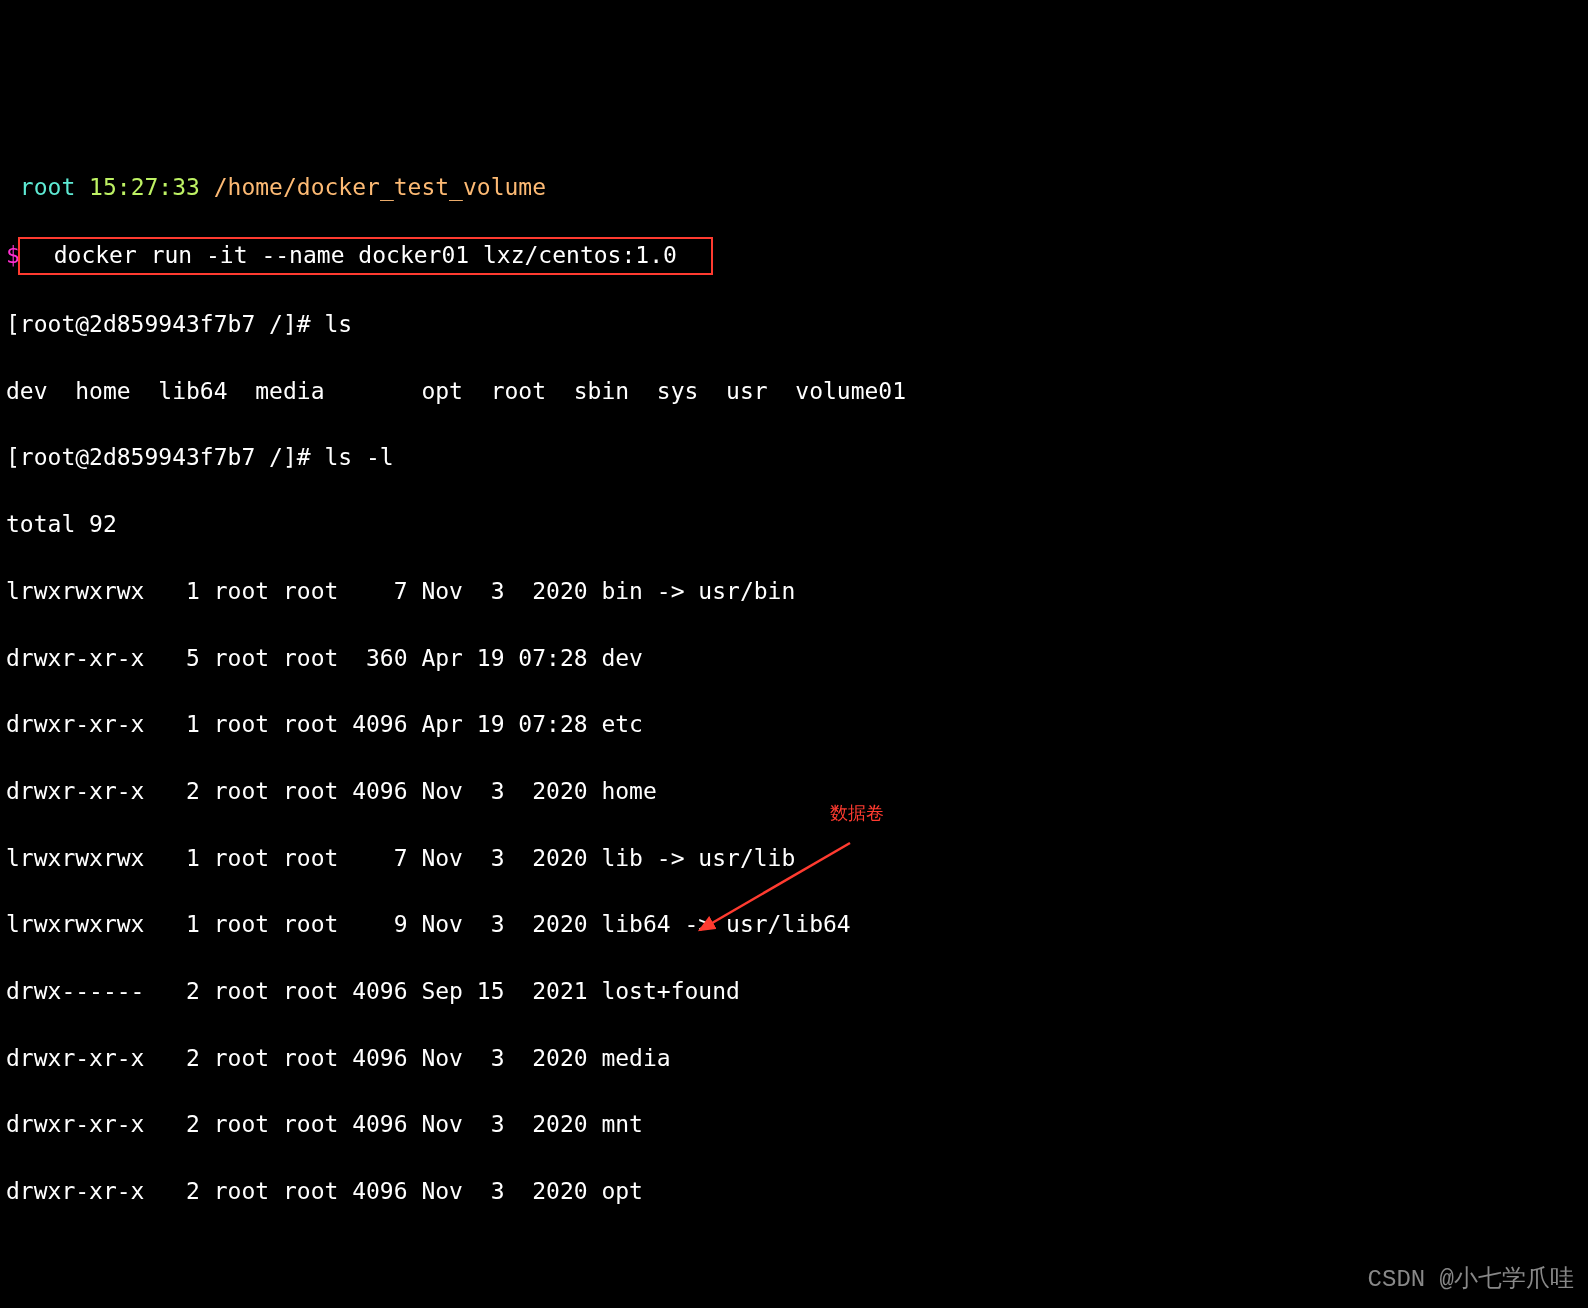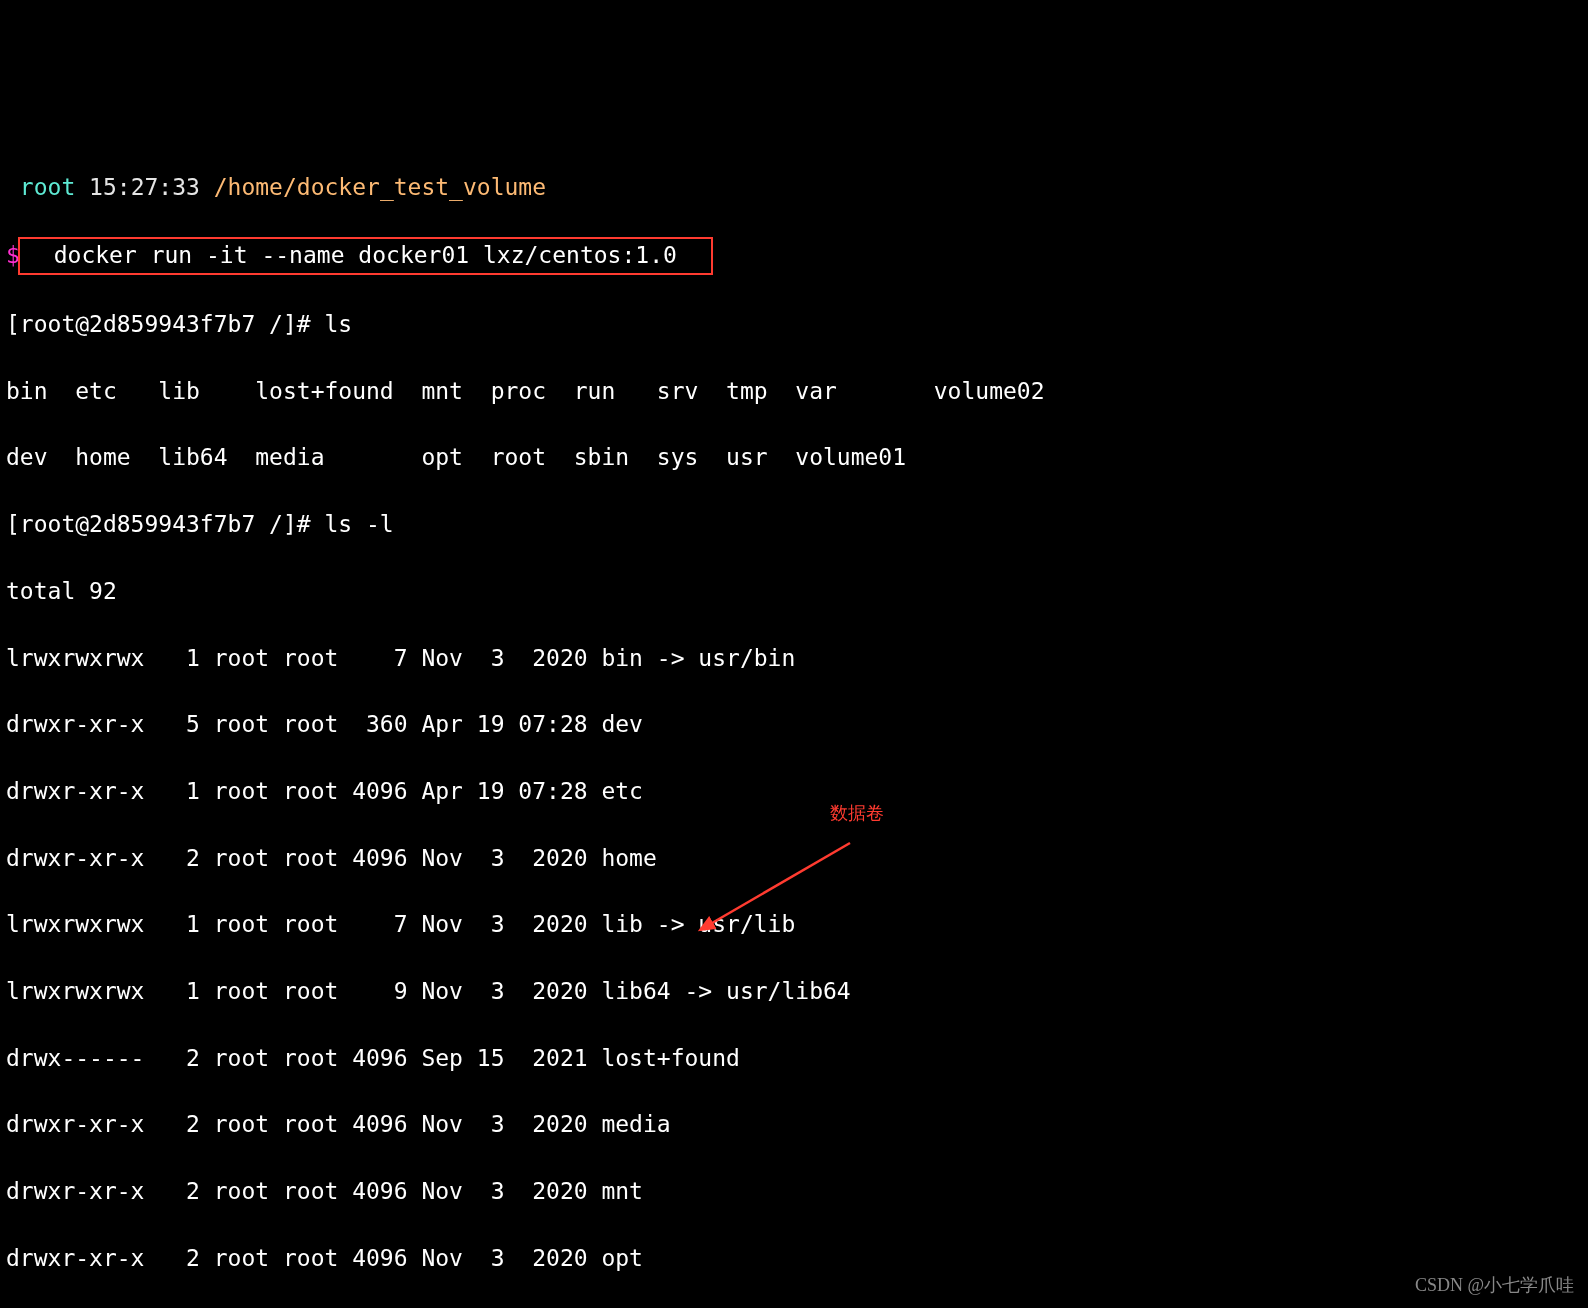--- a/index.html
+++ b/index.html
@@ -13,21 +13,21 @@
       font-family: 'Menlo', 'Monaco', 'Consolas', monospace;
       font-size: 23px;
       line-height: 1.45;
       padding: 4px 6px;
       width: 1588px;
       height: 1308px;
       position: relative;
       white-space: pre;
     }
     .prompt-user { color: #5eead4; }
-    .prompt-time { color: #e5e5e5; }
+    .prompt-time { color: #bef264; }
     .prompt-path { color: #fdba74; }
     .dollar { color: #ff2fd0; }
     .line { display: block; }
     .cmd-box {
       border: 2px solid #ff3b30;
       display: inline-block;
       padding: 0 20px;
       margin-left: -2px;
     }
     .annotation {
@@ -38,34 +38,33 @@
     }
     .arrow-svg {
       position: absolute;
       pointer-events: none;
     }
     .watermark {
       position: absolute;
       bottom: 10px;
       right: 14px;
       color: #888;
-      font-size: 18px;
-      font-family: Liberation Serif, serif;
+      font-size: 24px;
+      font-family: Liberation Mono, monospace;
     }
   </style>
 </head>
 <body>
 
 
 
 <div>
 <span class="line"><span class="prompt-user"> root </span><span class="prompt-time">15:27:33 </span><span class="prompt-path">/home/docker_test_volume</span></span>
 <span class="line"><span class="dollar">$</span><span class="cmd-box"> docker run -it --name docker01 lxz/centos:1.0 </span></span>
 <span class="line">[root@2d859943f7b7 /]# ls</span>
-<span class="line">bin  etc   lib    lost+found  mnt  proc  run   srv  tmp  var       volume02</span>
 <span class="line">dev  home  lib64  media       opt  root  sbin  sys  usr  volume01</span>
 <span class="line">[root@2d859943f7b7 /]# ls -l</span>
 <span class="line">total 92</span>
 <span class="line">lrwxrwxrwx   1 root root    7 Nov  3  2020 bin -&gt; usr/bin</span>
 <span class="line">drwxr-xr-x   5 root root  360 Apr 19 07:28 dev</span>
 <span class="line">drwxr-xr-x   1 root root 4096 Apr 19 07:28 etc</span>
 <span class="line">drwxr-xr-x   2 root root 4096 Nov  3  2020 home</span>
 <span class="line">lrwxrwxrwx   1 root root    7 Nov  3  2020 lib -&gt; usr/lib</span>
 <span class="line">lrwxrwxrwx   1 root root    9 Nov  3  2020 lib64 -&gt; usr/lib64</span>
 <span class="line">drwx------   2 root root 4096 Sep 15  2021 lost+found</span>

